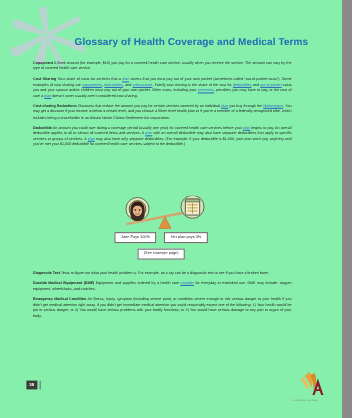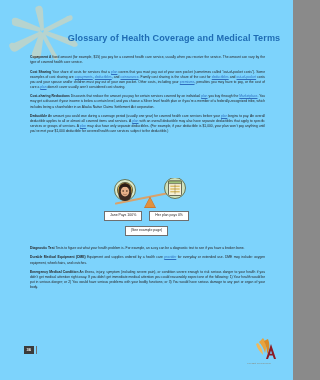--- a/index.html
+++ b/index.html
@@ -1,21 +1,22 @@
 <!DOCTYPE html>
 <html><head>
 <meta charset="utf-8">
 <style>
   html,body{margin:0;padding:0;background:#8a8a8a;}
   body{font-family:"Liberation Sans",sans-serif;}
   .page{
     position:relative;
     width:293px;height:380px;
-    background:#7dd3fc;
+    background:#86efac;
     overflow:hidden;
+    padding-left:18px;
   }
   
   .brush{
     position:absolute;left:8px;top:4px;width:72px;height:56px;
     pointer-events:none;
   }
   .title{
     position:absolute;left:64px;top:33px;width:220px;
     color:#1f6cb4;
     font-size:9.1px;font-weight:bold;letter-spacing:.1px;

